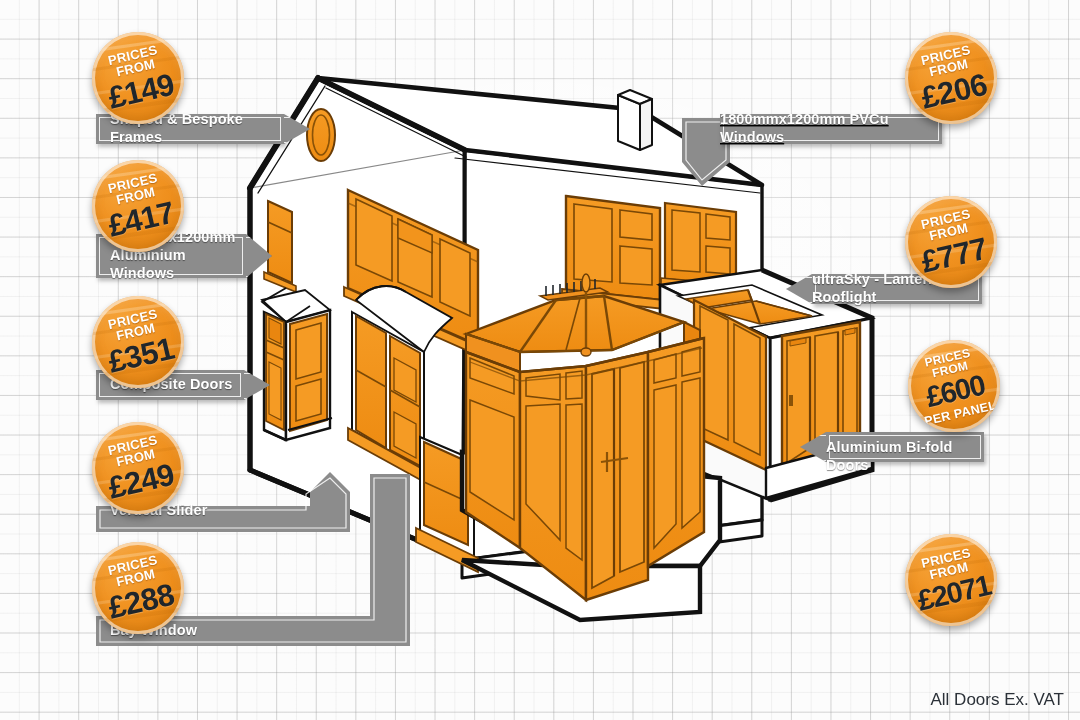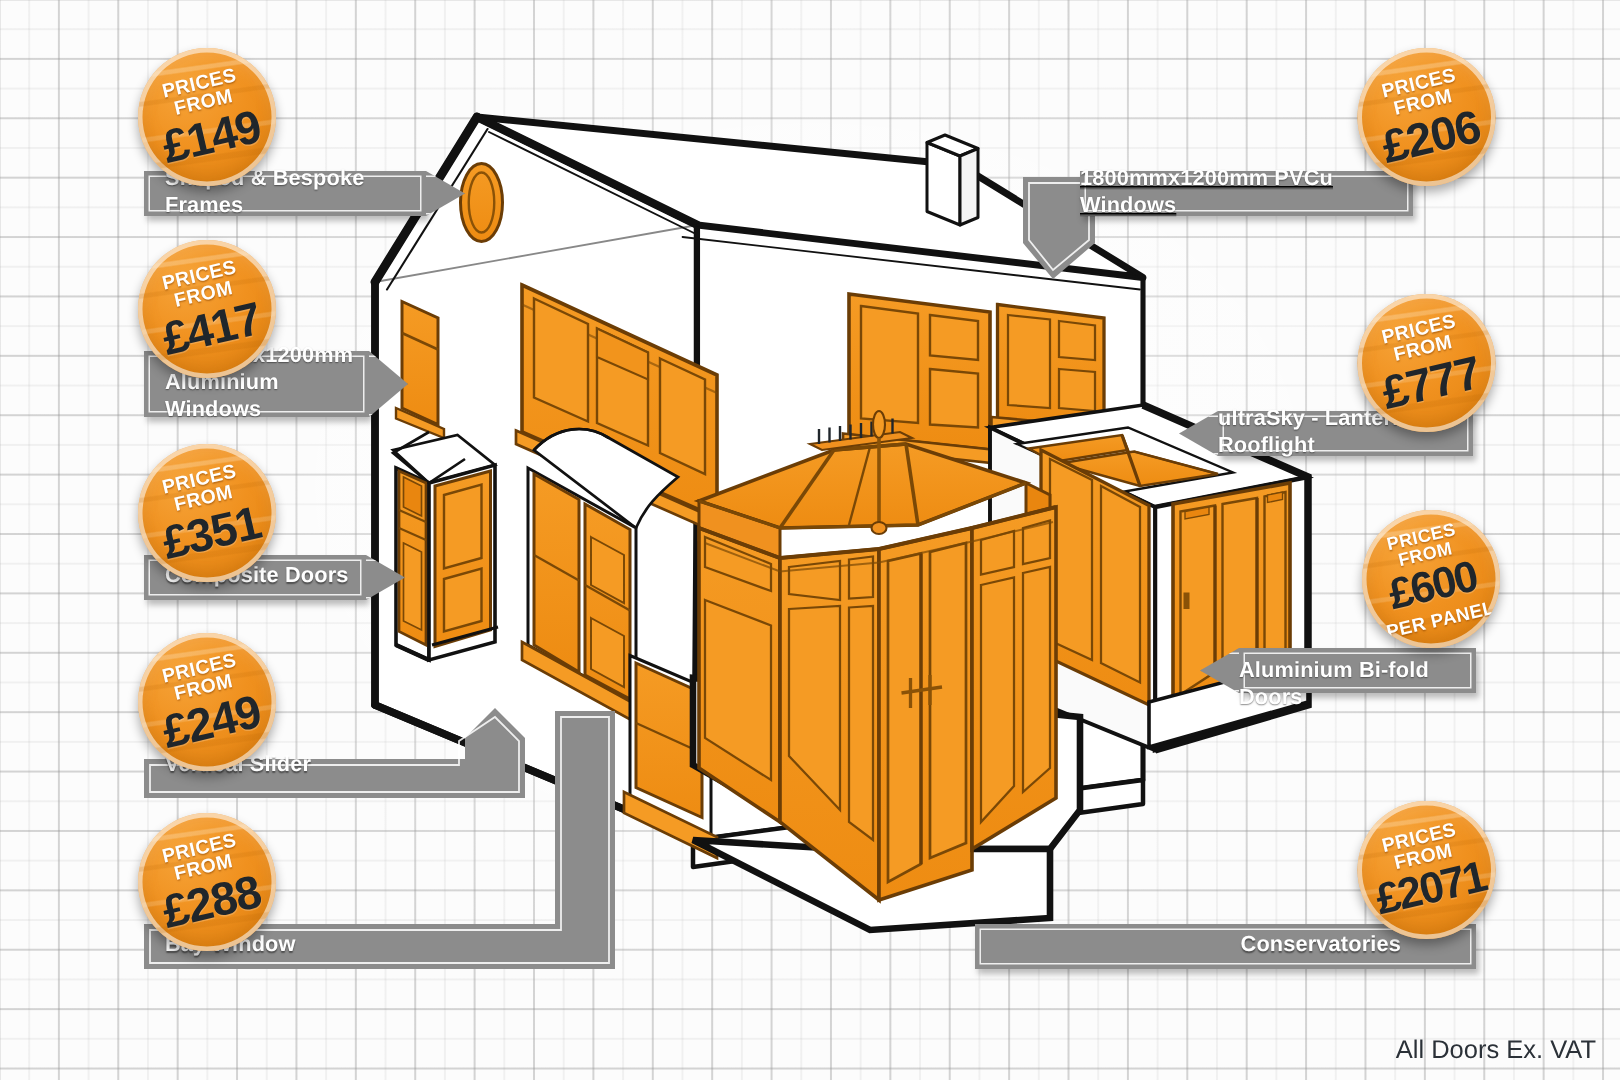--- a/index.html
+++ b/index.html
@@ -499,26 +499,20 @@
   </div>
   <div class="badge three wide-amt" style="left:908px;top:340px;">
     <div class="streaks"></div>
     <div class="content">
       <div class="pf"><span>PRICES</span><br><span>FROM</span></div>
       <div class="amt">£600</div>
       <div class="sub">PER PANEL</div>
     </div>
   </div>
 
-  <div class="callout" style="left:650px;top:616px;">
-    <div class="bar lab-right" style="width:334px;">
-      <div class="inner"></div>
-      <div class="txt" style="padding-left:0;margin-left:auto;padding-right:50px;">Conservatories</div>
-    </div>
-  </div>
   <div class="badge wide-amt" style="left:905px;top:534px;">
     <div class="streaks"></div>
     <div class="content">
       <div class="pf"><span>PRICES</span><br><span>FROM</span></div>
       <div class="amt">£2071</div>
     </div>
   </div>
 
   <div class="footnote">All Doors Ex. VAT</div>
 

